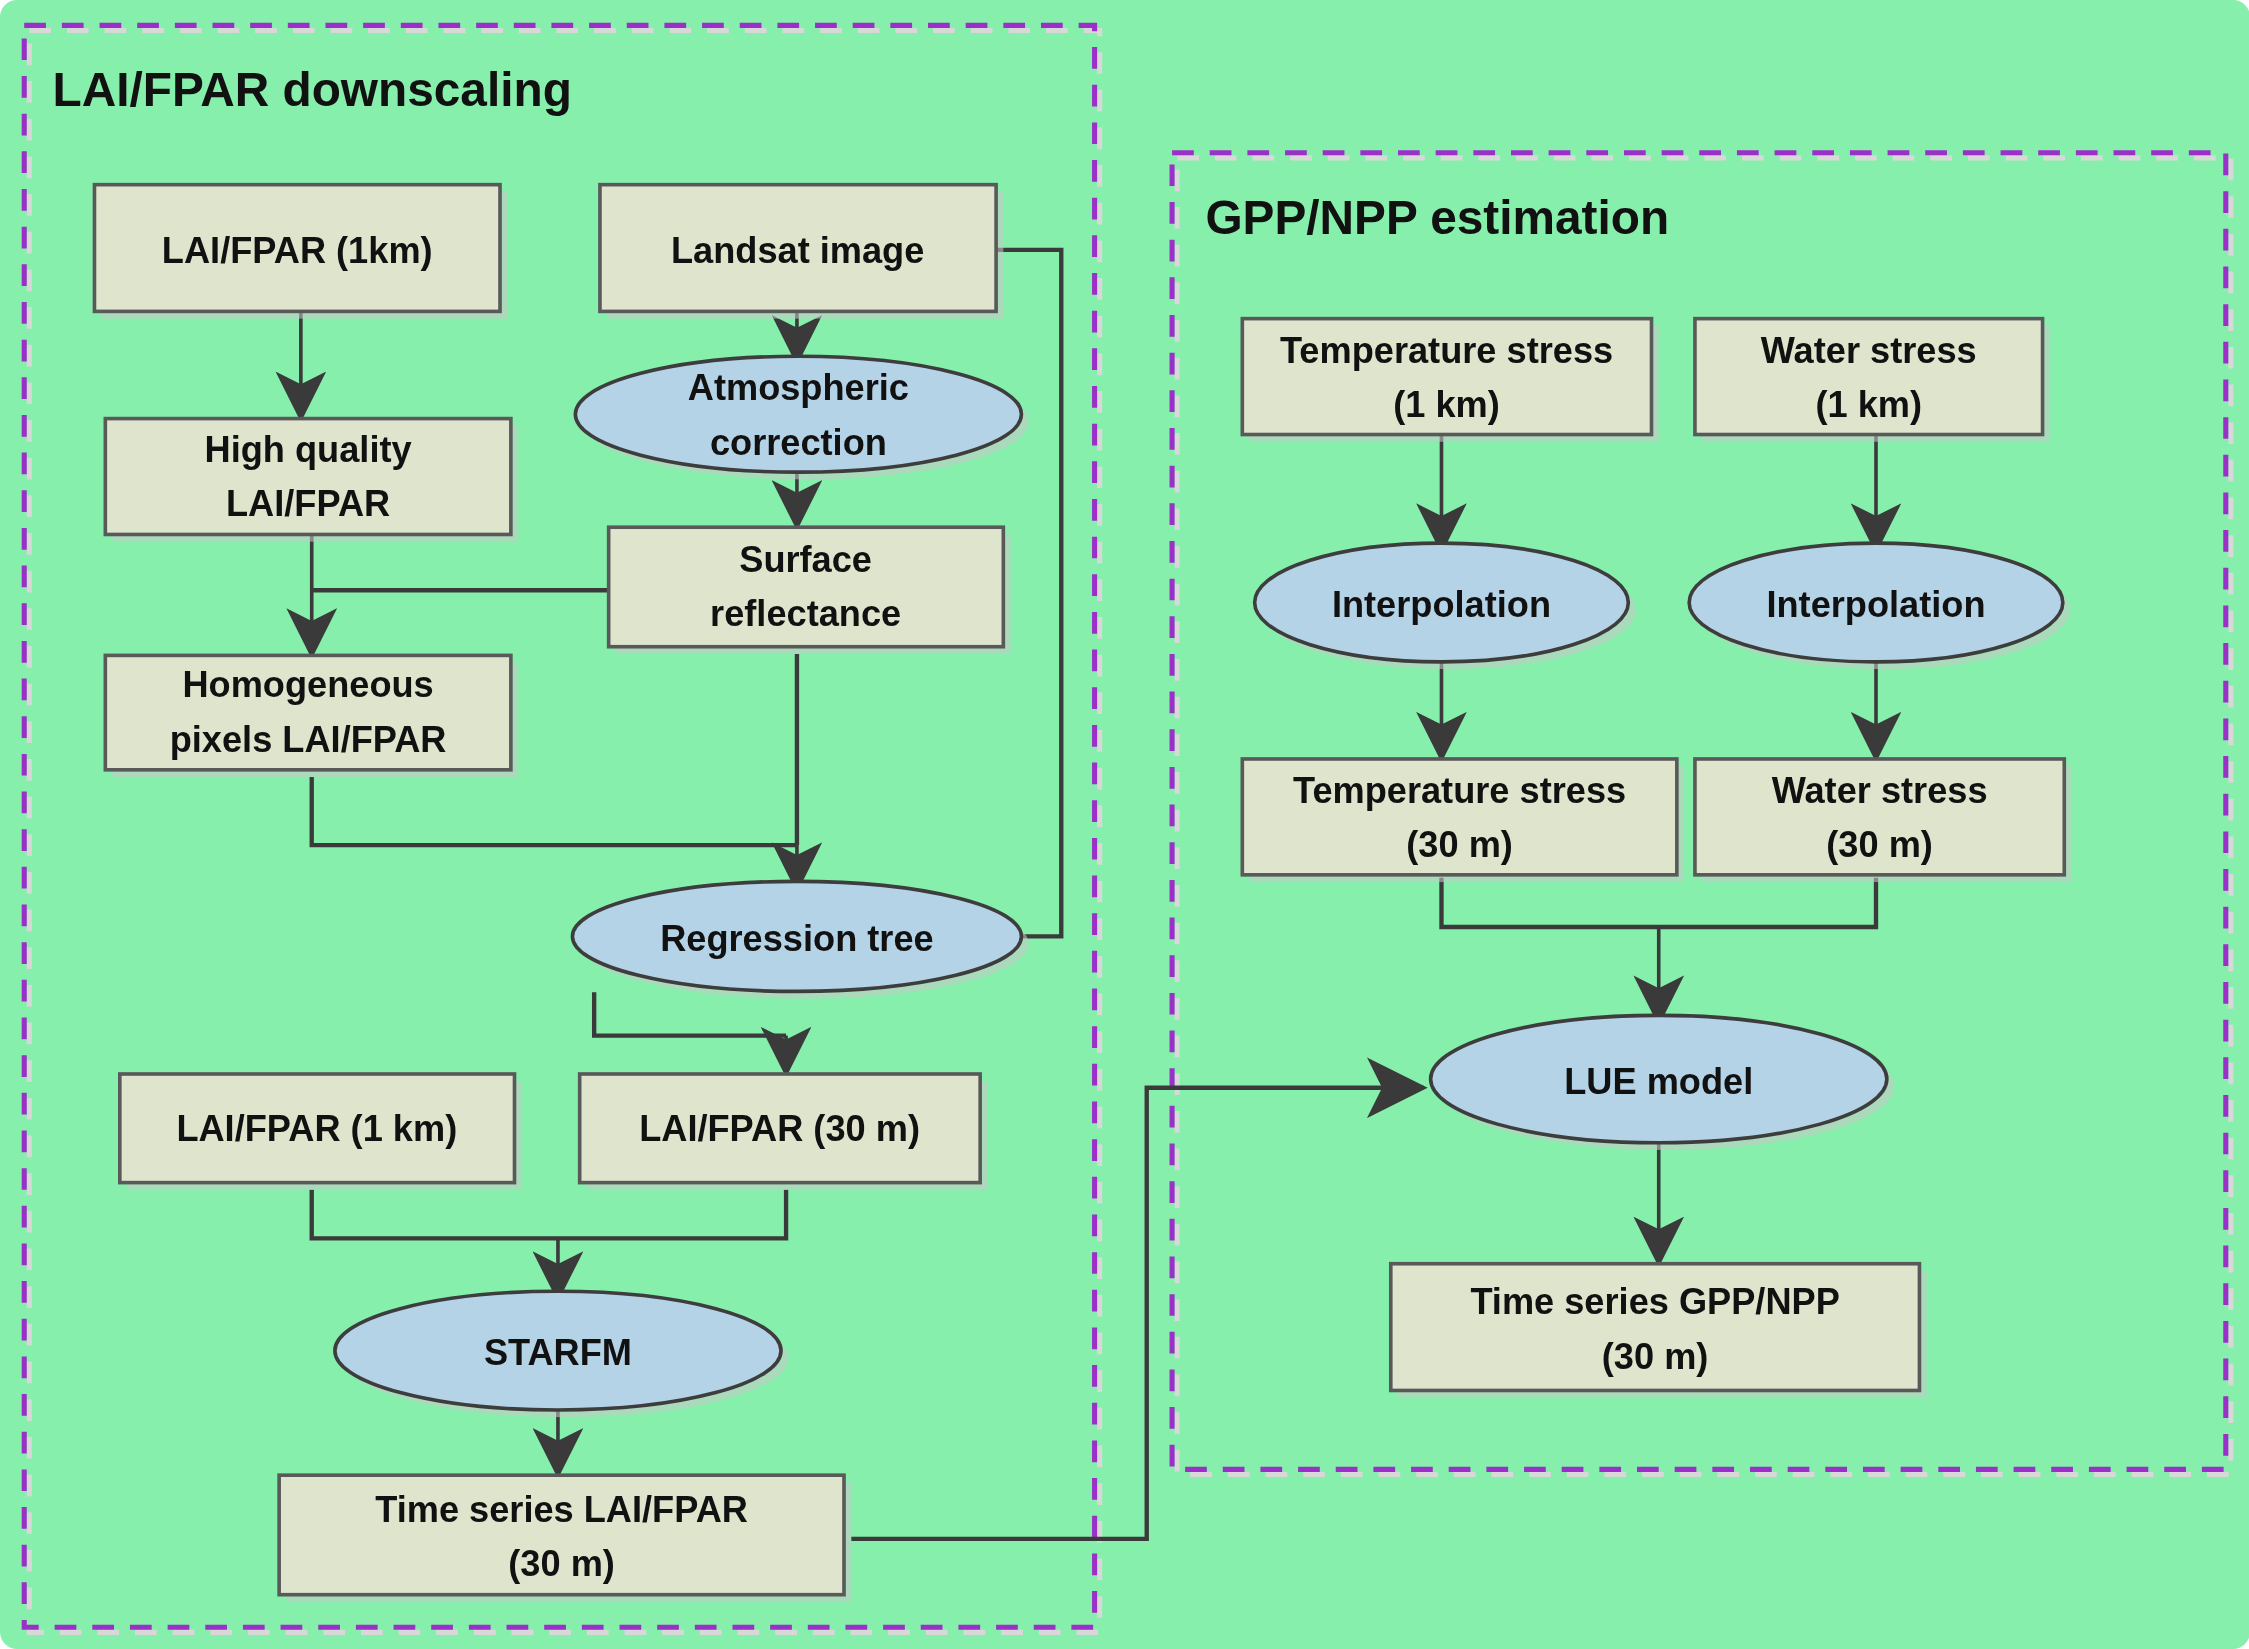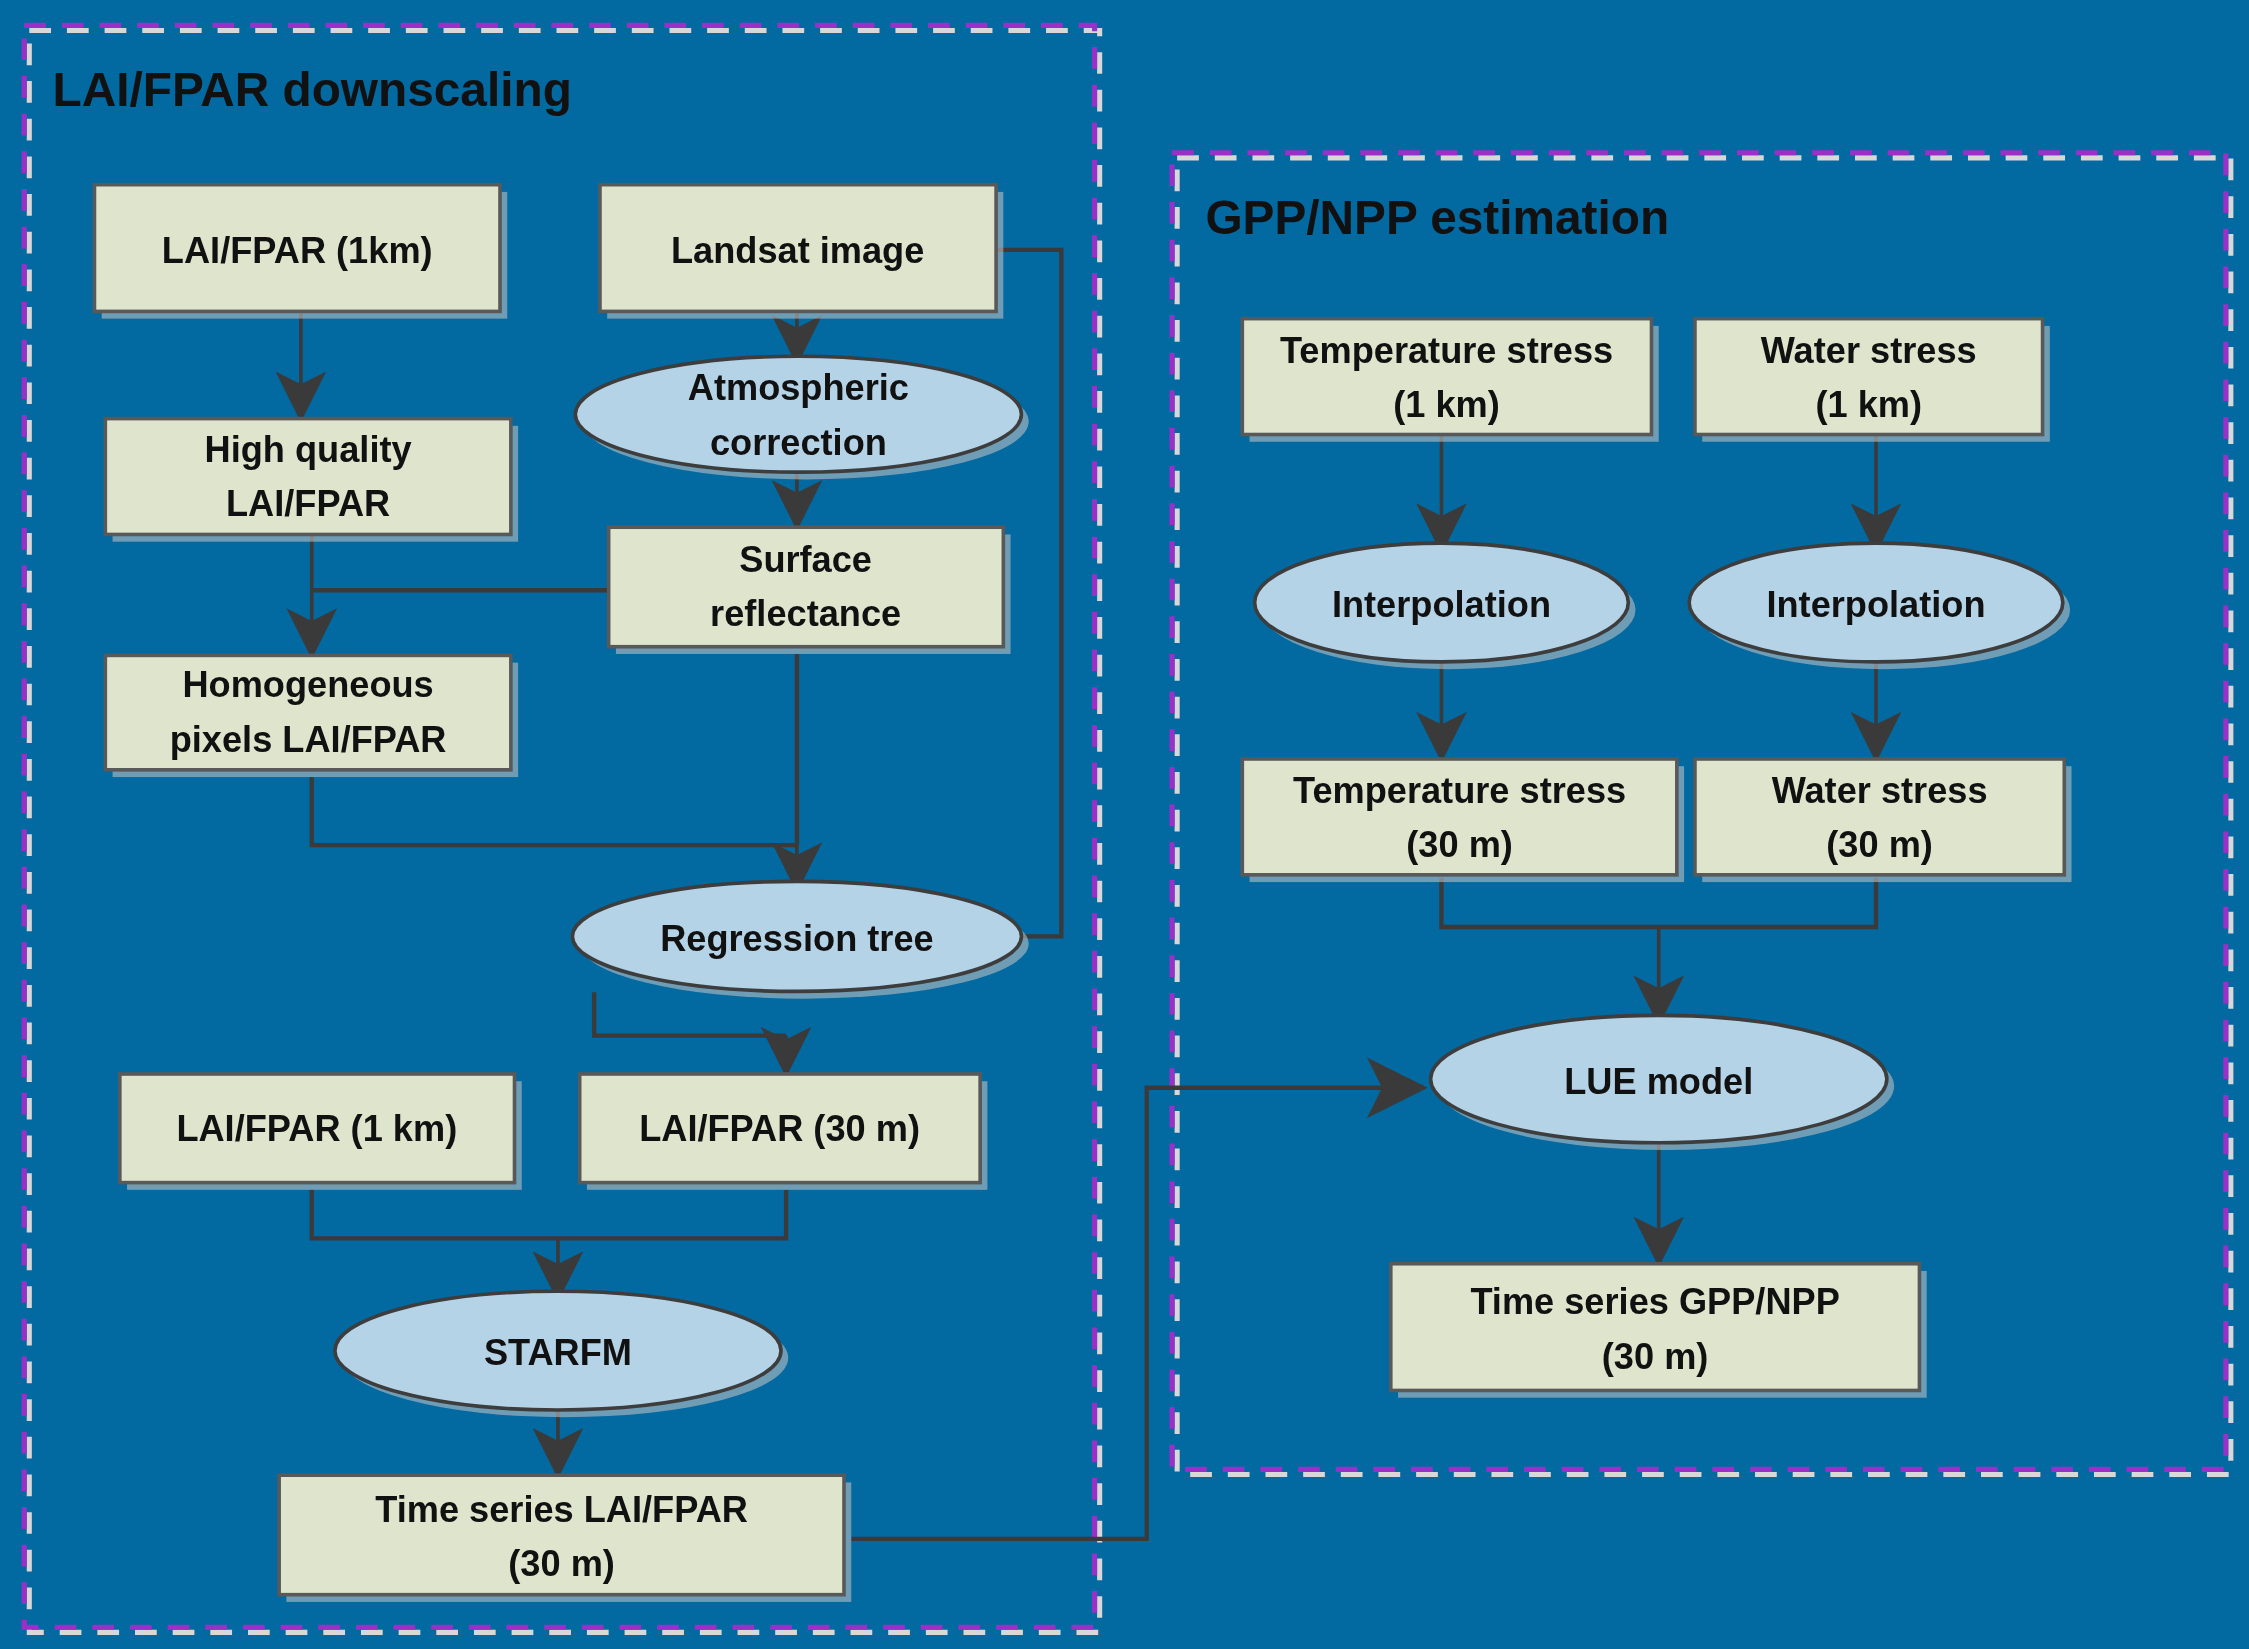--- a/index.html
+++ b/index.html
@@ -1,17 +1,17 @@
 <!DOCTYPE html>
 <html style="font-size:11.6px"><head>
 <meta charset="utf-8">
 <style>
   html,body{margin:0;padding:0;background:#ffffff;}
   body{width:2250px;height:1649px;overflow:hidden;font-family:"Liberation Sans",sans-serif;}
-  #stage{position:relative;width:2250px;height:1649px;background:#0369a1;}
+  #stage{position:relative;width:2250px;height:1649px;background:#86efac;border-radius:17px;}
   svg{position:absolute;top:0;left:0;width:2250px;height:1649px;}
   .grp-title{font-family:"Liberation Sans",sans-serif;font-weight:bold;font-size:66px;fill:#111111;}
   .node-label{font-family:"Liberation Sans",sans-serif;font-weight:bold;font-size:50px;fill:#111111;text-anchor:middle;}
   .rect-node{fill:#dfe5cd;stroke:#595959;stroke-width:5;}
   .ell-node{fill:#b5d3e7;stroke:#3d3d3d;stroke-width:5;}
   .shadow{fill:#c9c9c9;opacity:.55;}
   .conn{fill:none;stroke:#3a3a3a;stroke-width:6;}
   .conn-thin{fill:none;stroke:#3a3a3a;stroke-width:5;}
   .panel{fill:none;stroke:#9b30c8;stroke-width:7;stroke-dasharray:30 22;}
   .panel-shadow{fill:none;stroke:#d8d8d8;stroke-width:7;stroke-dasharray:30 22;}

